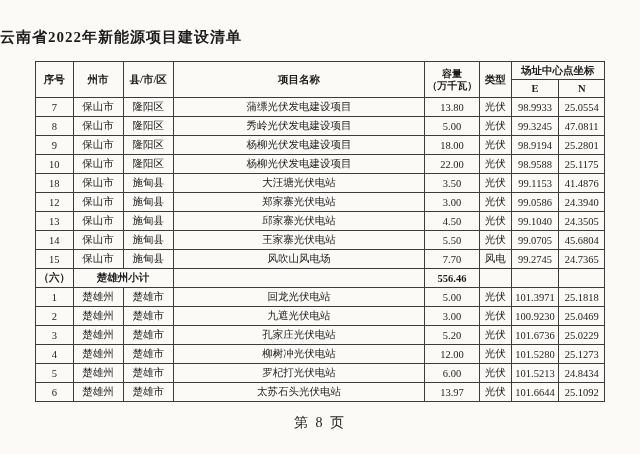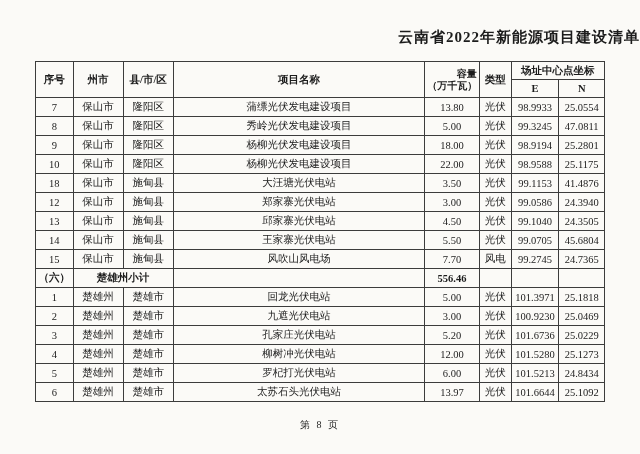--- a/index.html
+++ b/index.html
@@ -13,21 +13,21 @@
     overflow: hidden;
   }
   .page {
     width: 640px;
     height: 454px;
     background: #fbfaf7;
     box-sizing: border-box;
     position: relative;
   }
   .title {
-    text-align: right;
+    text-align: left;
     font-size: 15px;
     font-weight: bold;
     letter-spacing: 1px;
     padding-top: 28px;
     margin: 0 0 14px 0;
   }
   table.list {
     border-collapse: collapse;
     table-layout: fixed;
     width: 570px;
@@ -41,30 +41,30 @@
     padding: 0 2px;
     height: 18px;
     overflow: hidden;
     white-space: nowrap;
   }
   table.list thead th {
     font-weight: bold;
     height: 17px;
     font-size: 10.5px;
   }
-  .cap-head { line-height: 1.15; font-size: 10px; text-align: right; }
+  .cap-head { line-height: 1.15; font-size: 10px; }
   tr.subtotal td { font-weight: bold; }
   td.sub-label { text-align: left; padding-left: 4px; }
   .footer {
     position: absolute;
     left: 0;
     right: 0;
     bottom: 22px;
     text-align: center;
-    font-size: 10px;
+    font-size: 14px;
     letter-spacing: 2px;
   }
 </style>
 </head>
 <body>
 
 <div class="page">
 
   <h1 class="title">云南省2022年新能源项目建设清单</h1>
 

